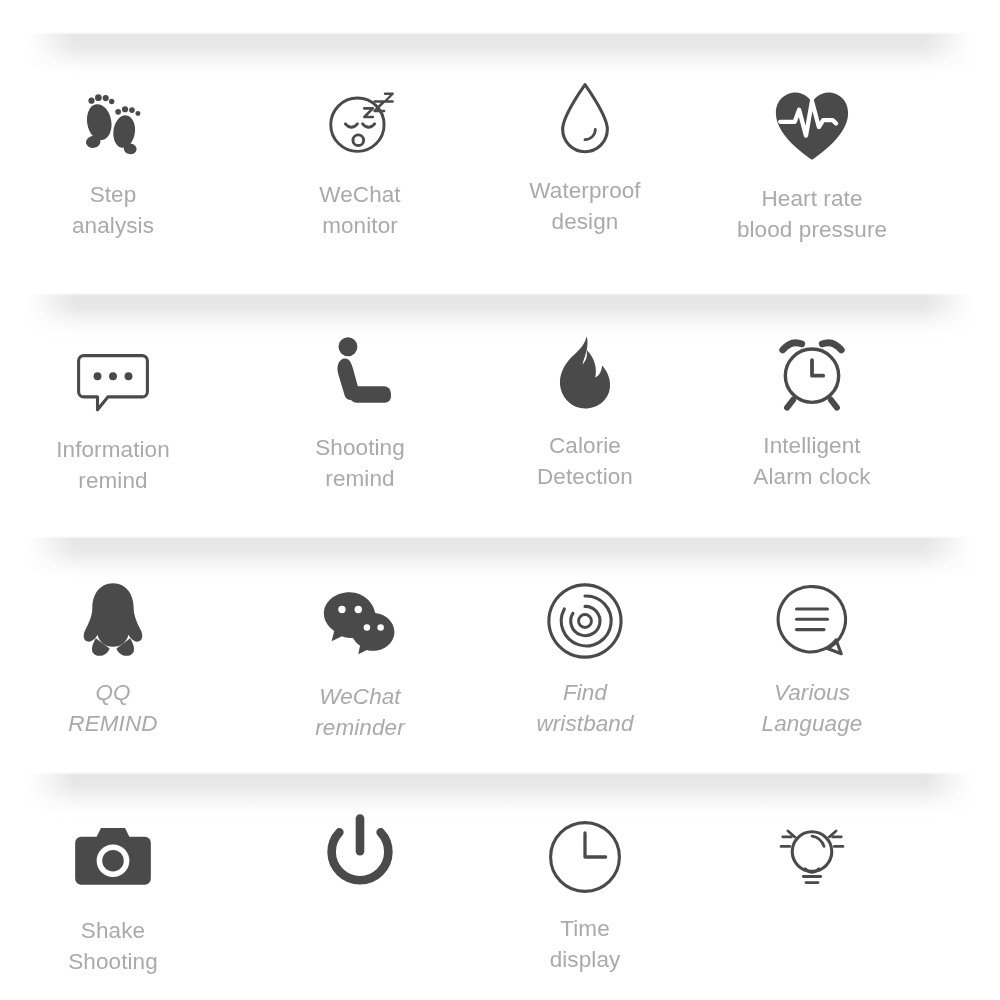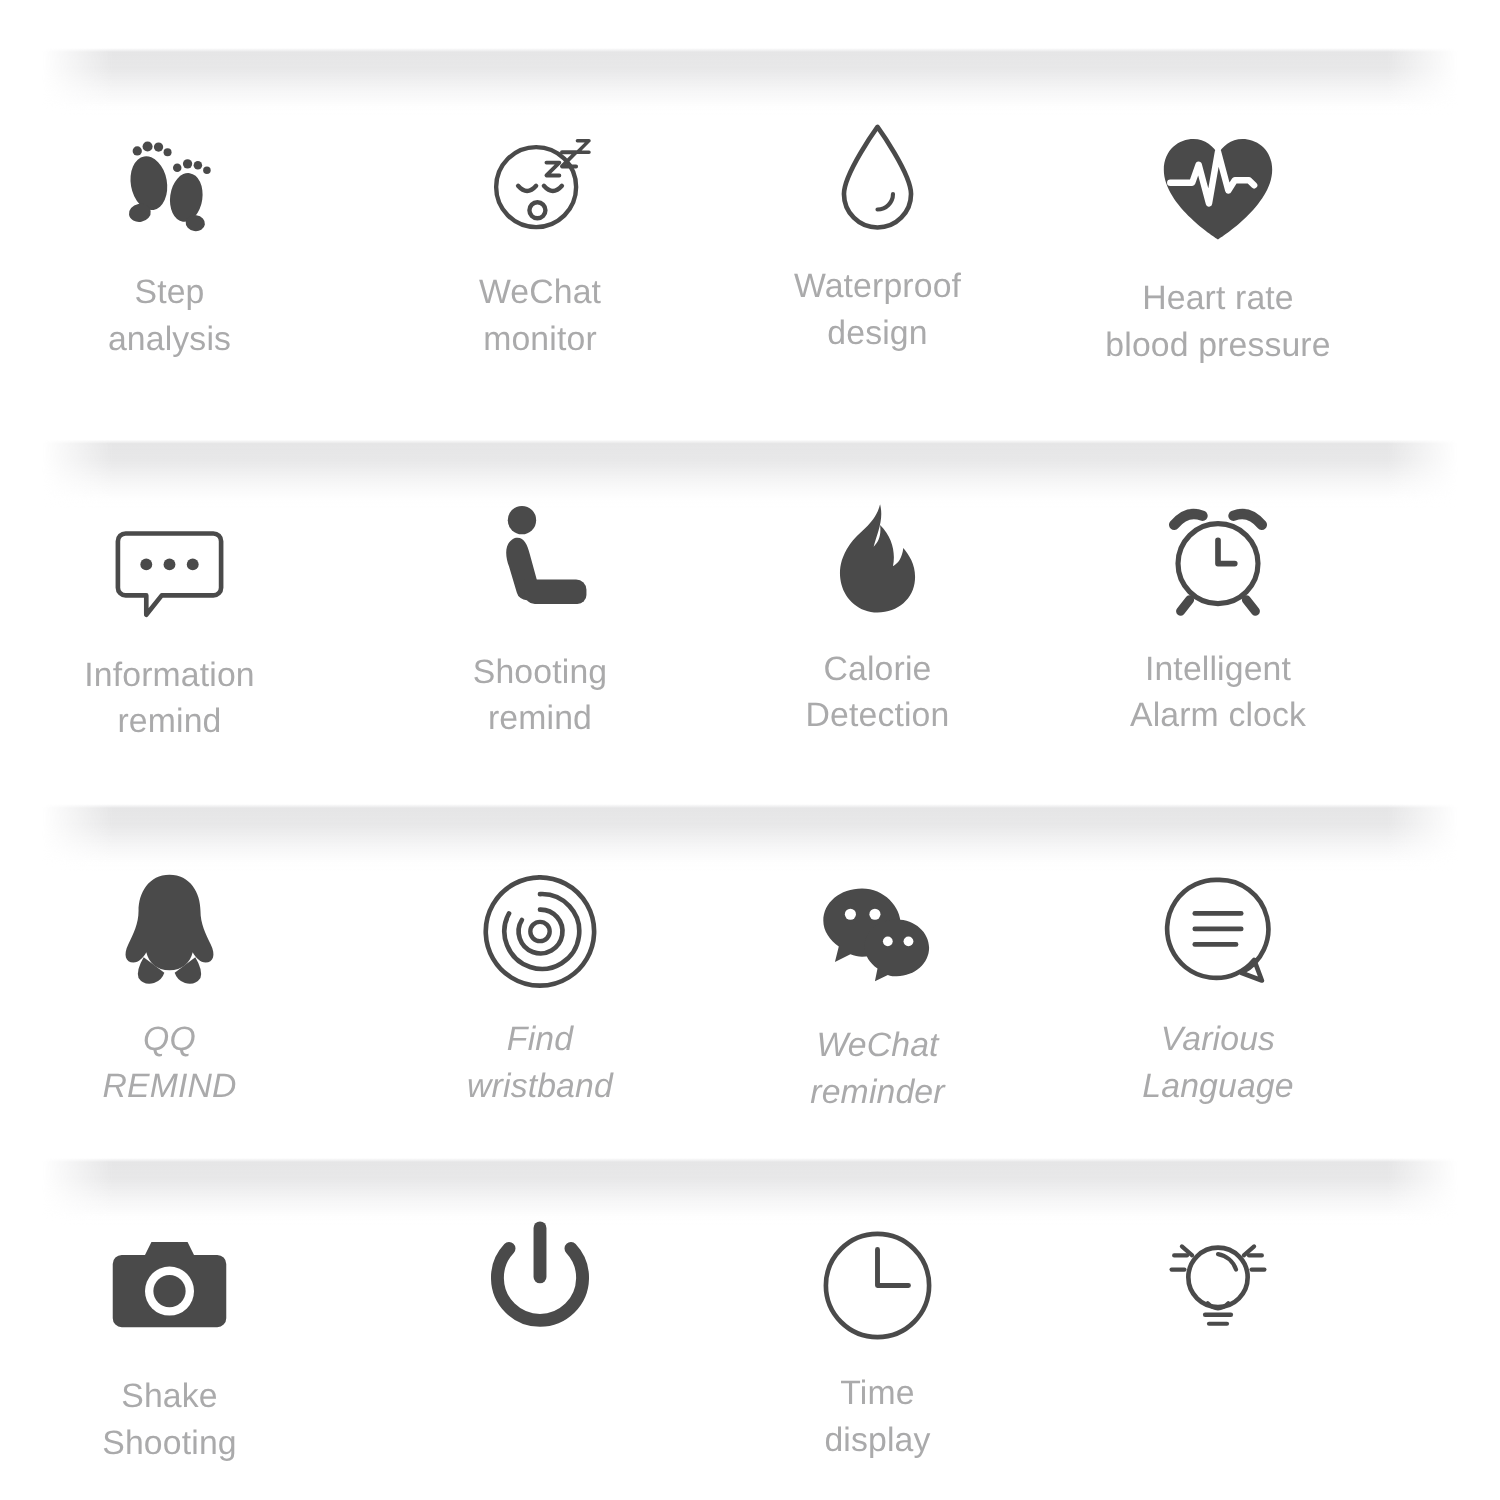--- a/index.html
+++ b/index.html
@@ -261,51 +261,51 @@
             <path d="M30 70 q-6 10 -4 16 q4 6 12 4 q6 -2 8 -8 Z"></path>
             <path d="M70 70 q6 10 4 16 q-4 6 -12 4 q-6 -2 -8 -8 Z"></path>
           </svg>
         </div>
         <div class="feature-label">
           <span class="line">QQ</span>
           <span class="line">REMIND</span>
         </div>
       </div>
 
-      <div class="feature-cell" style="padding-top:42px;">
-        <div class="icon-box">
-          <svg viewBox="0 0 100 100" fill="none" stroke="#4a4a4a" stroke-width="3.6" stroke-linecap="round">
-            <path d="M50 8 A42 42 0 1 1 49.9 8" stroke-width="3.6"></path>
-            <path d="M50 21 A29 29 0 1 1 26 36" stroke-width="3.6"></path>
-            <path d="M50 33 A17 17 0 1 1 36 41" stroke-width="3.6"></path>
-            <circle cx="50" cy="50" r="7.5" stroke-width="3.4"></circle>
-          </svg>
-        </div>
-        <div class="feature-label">
-          <span class="line">Find</span>
-          <span class="line">wristband</span>
-        </div>
-      </div>
-
       <div class="feature-cell" style="padding-top:46px;">
         <div class="icon-box">
           <svg viewBox="0 0 100 100" fill="#4a4a4a">
             <path d="M38 12 C21 12 8 23 8 37 C8 45 13 52 20 57 L17 69 L29 63
                      C32 64 35 65 38 65 C55 65 68 54 68 40 C68 26 55 12 38 12 Z"></path>
             <circle cx="29" cy="32" r="4.3" fill="#ffffff"></circle>
             <circle cx="48" cy="32" r="4.3" fill="#ffffff"></circle>
             <path d="M65 36 C51 36 40 45 40 57 C40 64 44 70 50 74 L48 84 L58 79
                      C60 80 63 80 65 80 C79 80 90 70 90 58 C90 46 79 36 65 36 Z"></path>
             <circle cx="58" cy="53" r="3.8" fill="#ffffff"></circle>
             <circle cx="74" cy="53" r="3.8" fill="#ffffff"></circle>
           </svg>
         </div>
         <div class="feature-label">
           <span class="line">WeChat</span>
           <span class="line">reminder</span>
+        </div>
+      </div>
+
+      <div class="feature-cell" style="padding-top:42px;">
+        <div class="icon-box">
+          <svg viewBox="0 0 100 100" fill="none" stroke="#4a4a4a" stroke-width="3.6" stroke-linecap="round">
+            <path d="M50 8 A42 42 0 1 1 49.9 8" stroke-width="3.6"></path>
+            <path d="M50 21 A29 29 0 1 1 26 36" stroke-width="3.6"></path>
+            <path d="M50 33 A17 17 0 1 1 36 41" stroke-width="3.6"></path>
+            <circle cx="50" cy="50" r="7.5" stroke-width="3.4"></circle>
+          </svg>
+        </div>
+        <div class="feature-label">
+          <span class="line">Find</span>
+          <span class="line">wristband</span>
         </div>
       </div>
 
       <div class="feature-cell" style="padding-top:42px;">
         <div class="icon-box">
           <svg viewBox="0 0 100 100" fill="none" stroke="#4a4a4a" stroke-width="3.6" stroke-linecap="round" stroke-linejoin="round">
             <path d="M50 10 A38 38 0 1 0 78 72 L84 88 L68 82 A38 38 0 0 0 50 10 Z"></path>
             <path d="M32 36 H68"></path>
             <path d="M32 48 H68"></path>
             <path d="M32 60 H64"></path>

